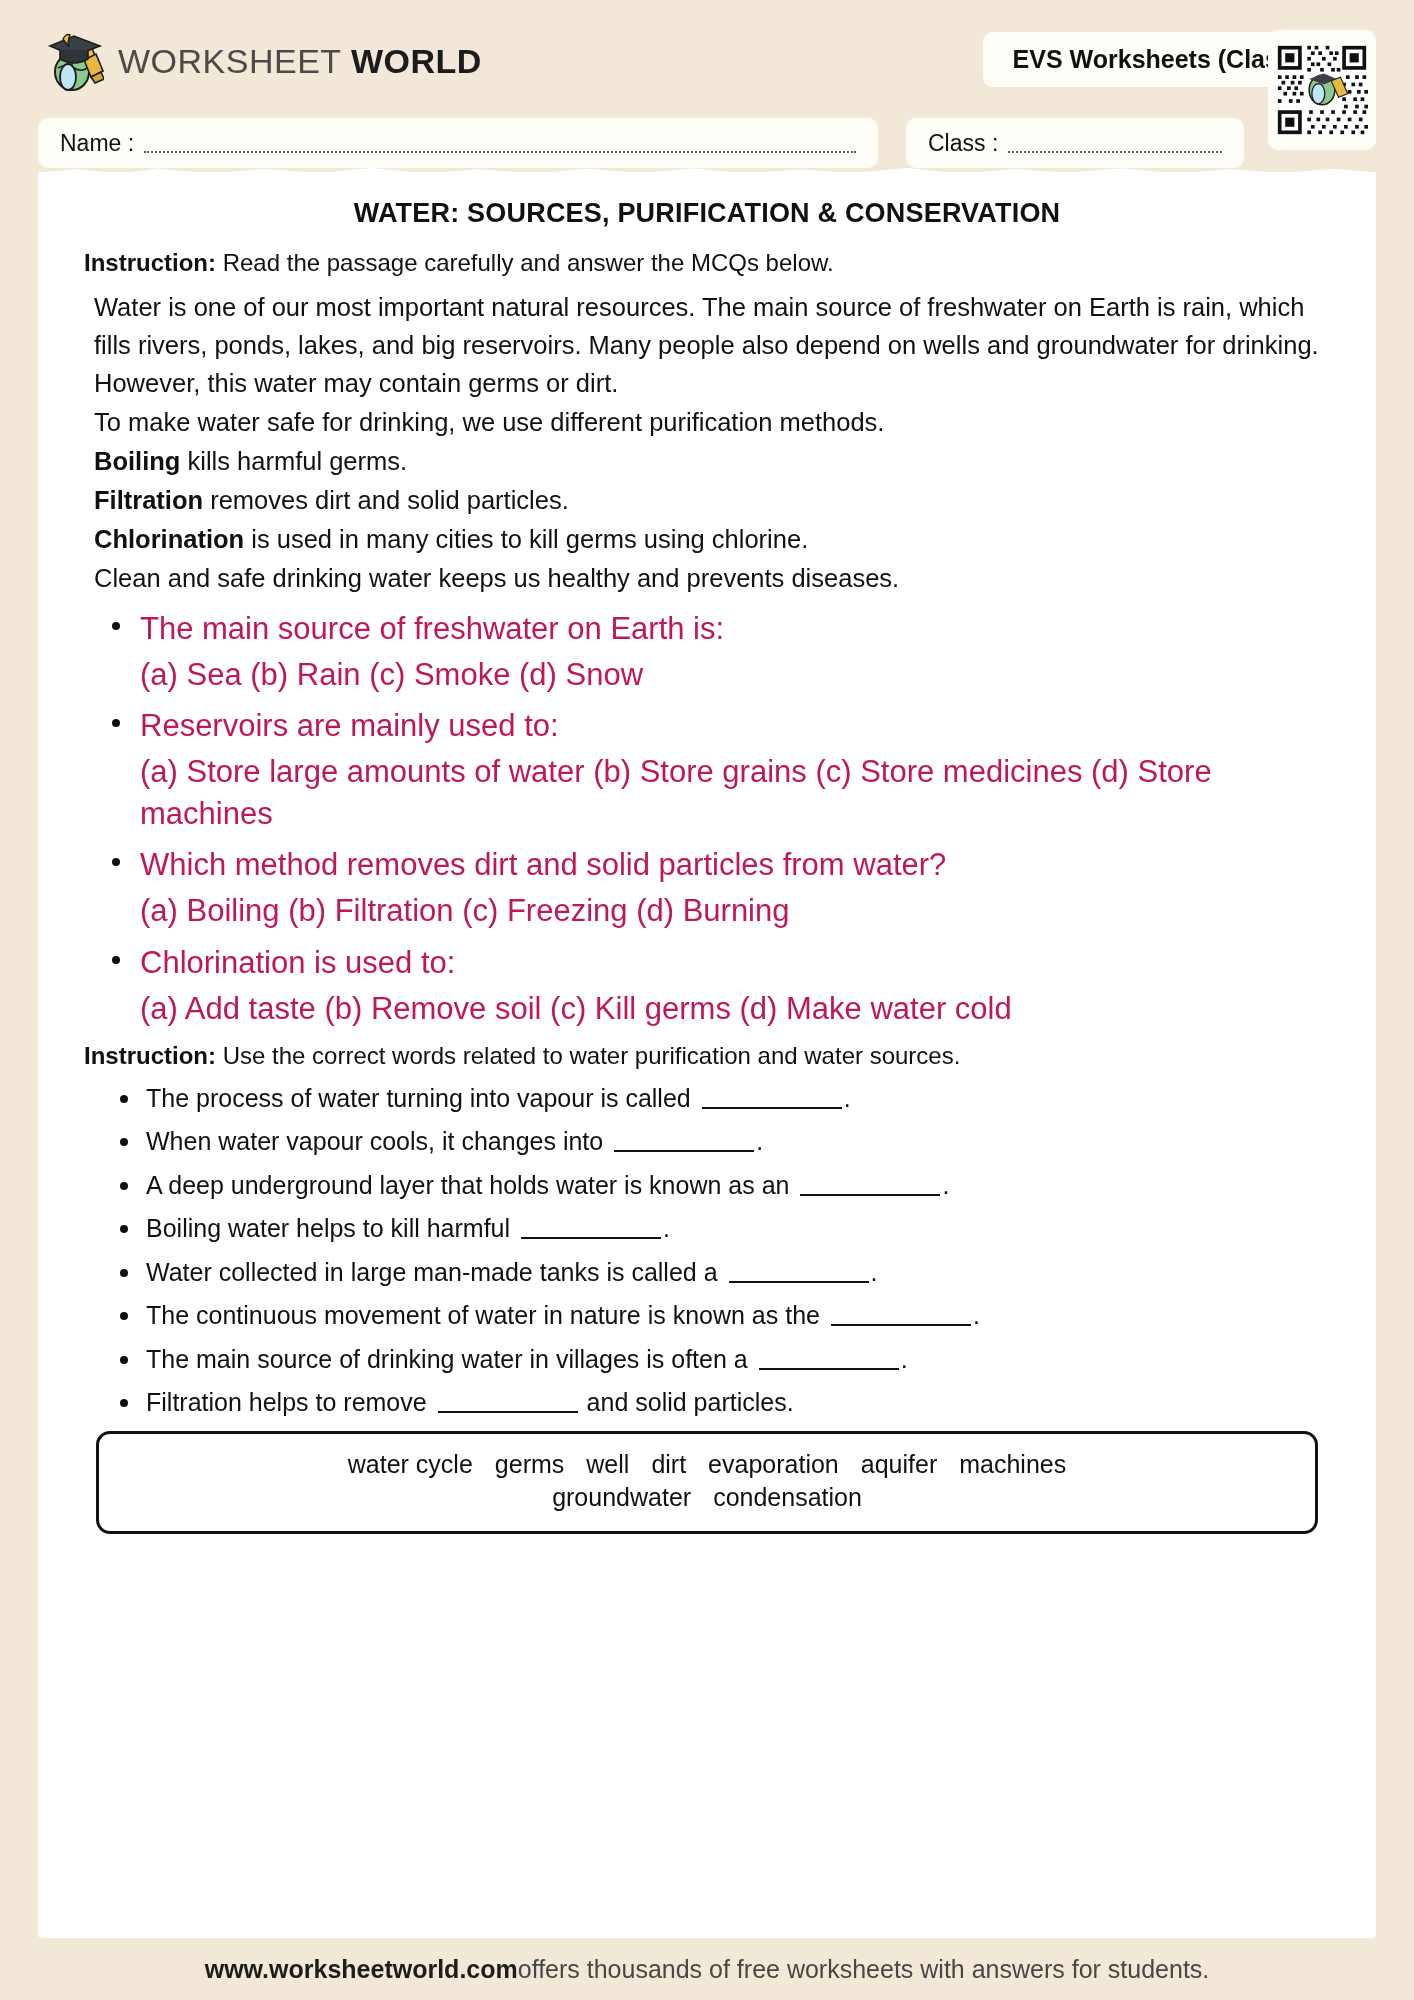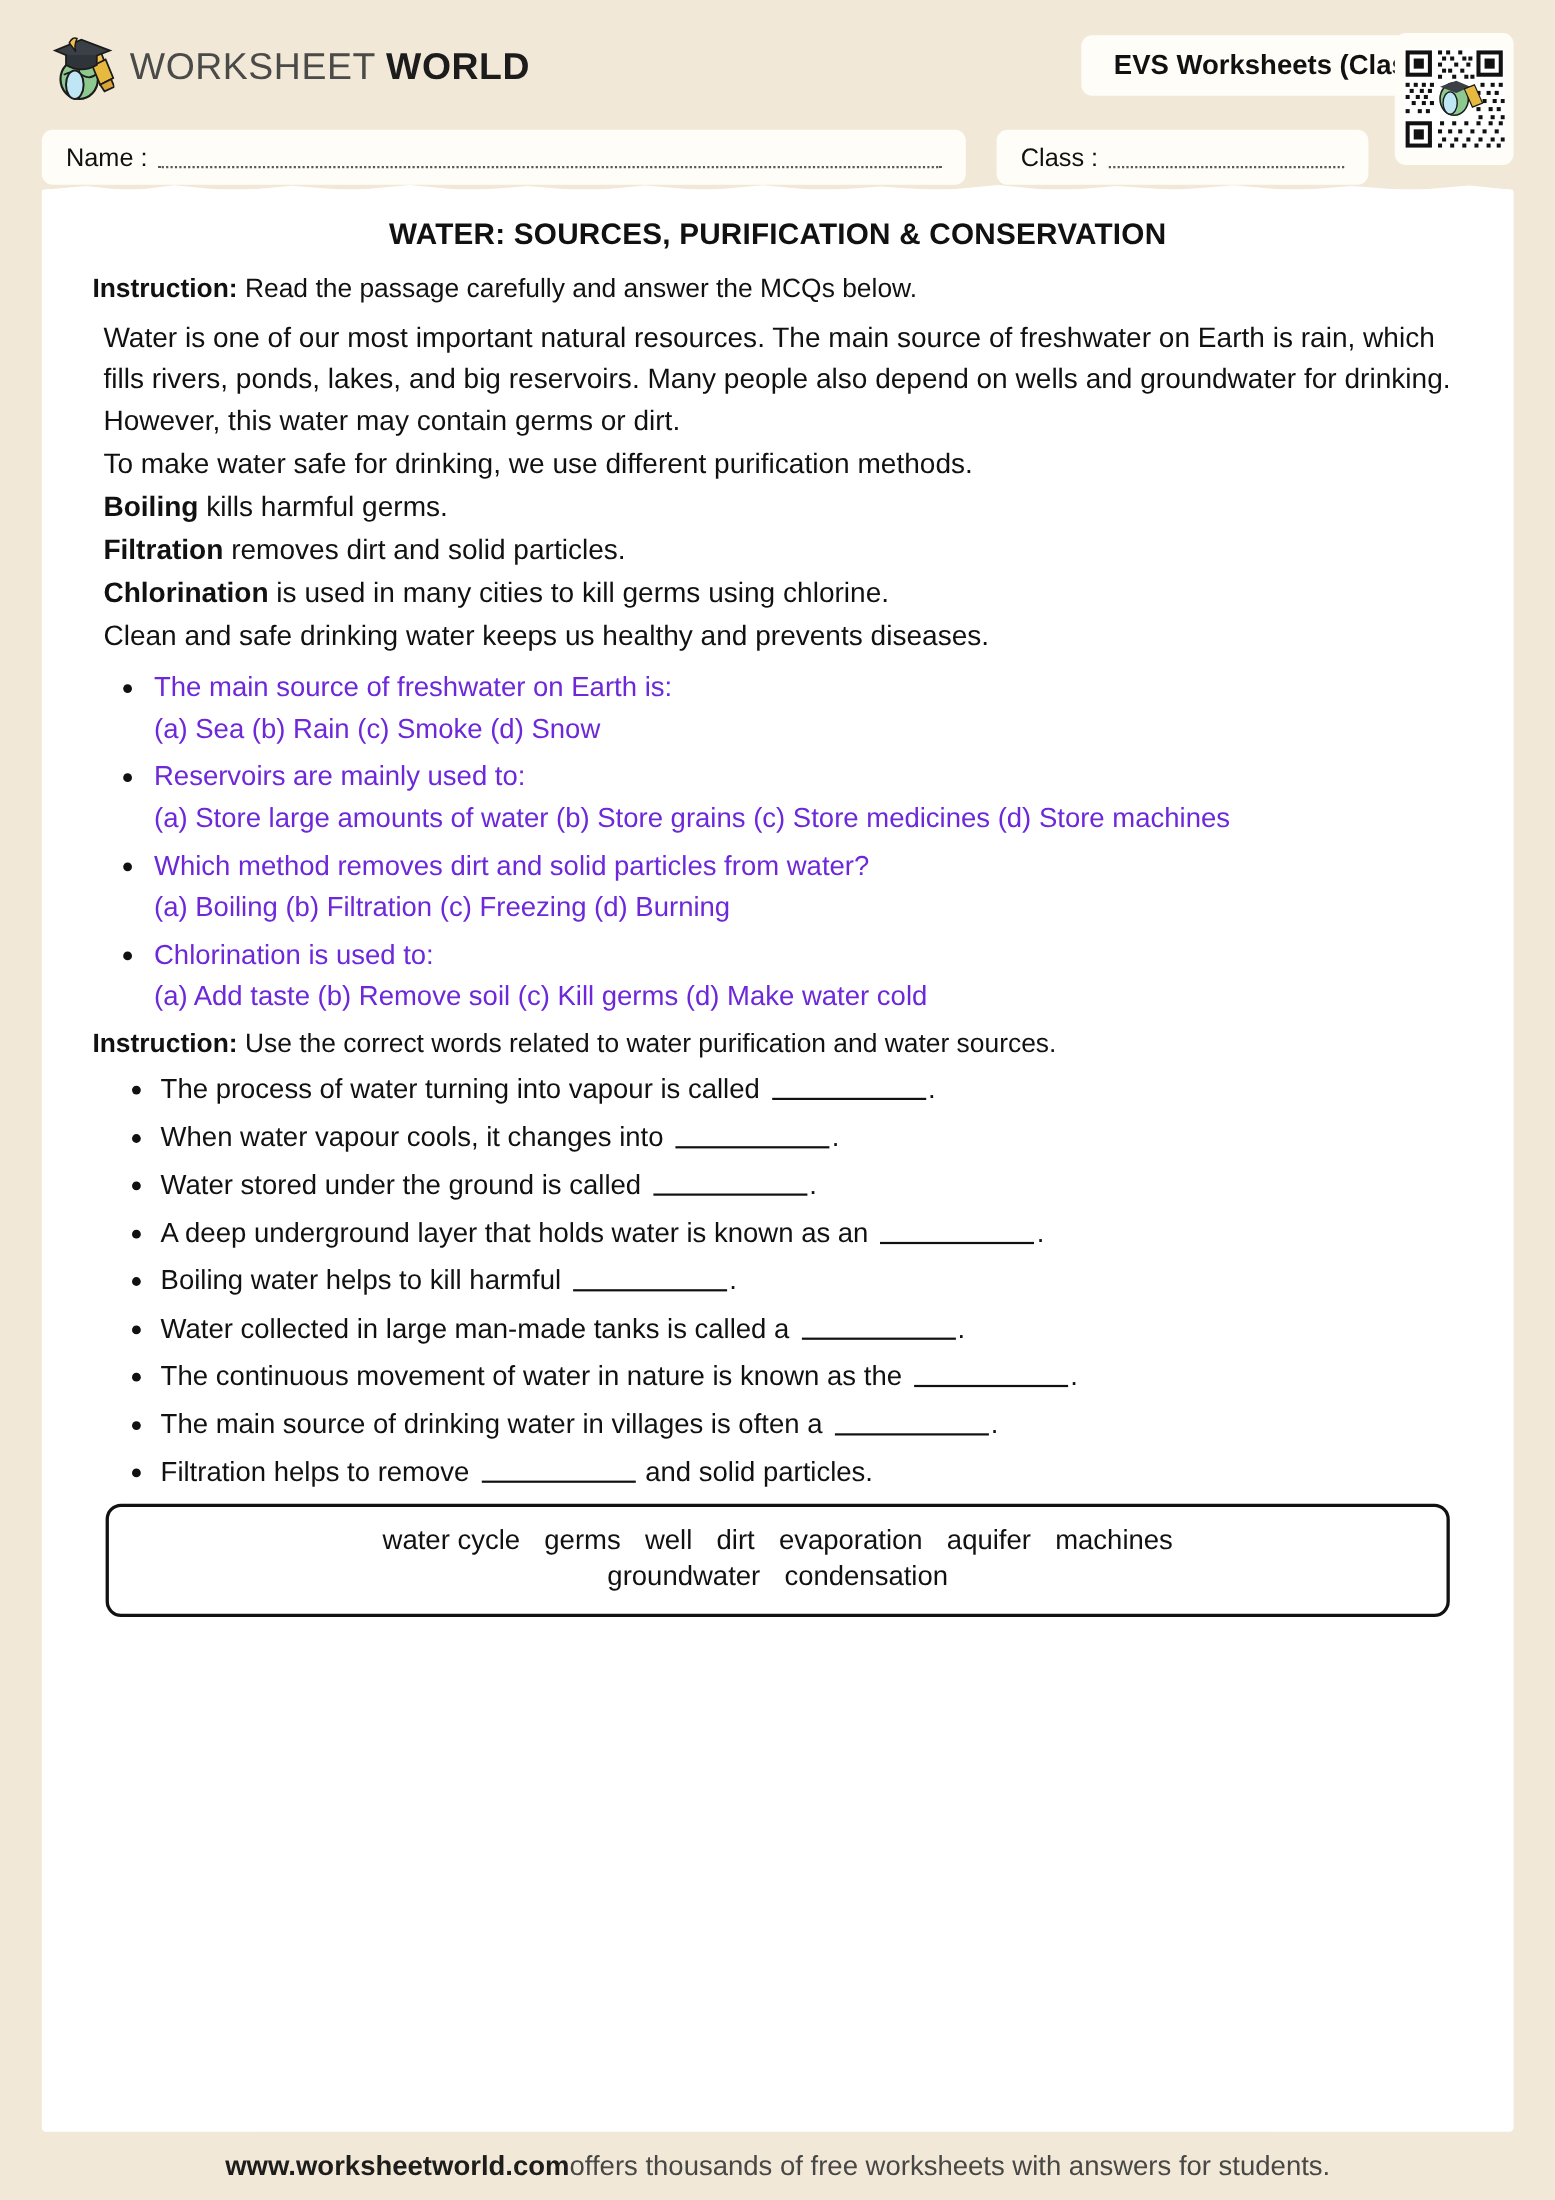--- a/index.html
+++ b/index.html
@@ -155,23 +155,23 @@
 
   
   ul.q-list {
     list-style: none;
     margin: 10px 0 0 36px;
   }
   ul.q-list > li {
     position: relative;
     padding-left: 32px;
     margin-bottom: 9px;
-    font-size: 25px;
+    font-size: 31px;
     line-height: 1.36;
-    color: #6d28d9;
+    color: #be185d;
   }
   ul.q-list > li::before {
     content: "";
     position: absolute;
     left: 4px;
     top: 14px;
     width: 8px; height: 8px;
     border-radius: 50%;
     background: #111;
   }
@@ -403,21 +403,20 @@
     </li>
   </ul>
 
   <div class="instruction" style="margin-top:10px;">
     <b>Instruction:</b><span> Use the correct words related to water purification and water sources.</span>
   </div>
 
   <ul class="fib-list">
     <li><span>The process of water turning into vapour is called </span><span class="blank"></span><span>.</span></li>
     <li><span>When water vapour cools, it changes into </span><span class="blank"></span><span>.</span></li>
-    <li><span>Water stored under the ground is called </span><span class="blank"></span><span>.</span></li>
     <li><span>A deep underground layer that holds water is known as an </span><span class="blank"></span><span>.</span></li>
     <li><span>Boiling water helps to kill harmful </span><span class="blank"></span><span>.</span></li>
     <li><span>Water collected in large man-made tanks is called a </span><span class="blank"></span><span>.</span></li>
     <li><span>The continuous movement of water in nature is known as the </span><span class="blank"></span><span>.</span></li>
     <li><span>The main source of drinking water in villages is often a </span><span class="blank"></span><span>.</span></li>
     <li><span>Filtration helps to remove </span><span class="blank"></span><span> and solid particles.</span></li>
   </ul>
 
   <div class="word-bank">
     <div class="word-bank-row">

